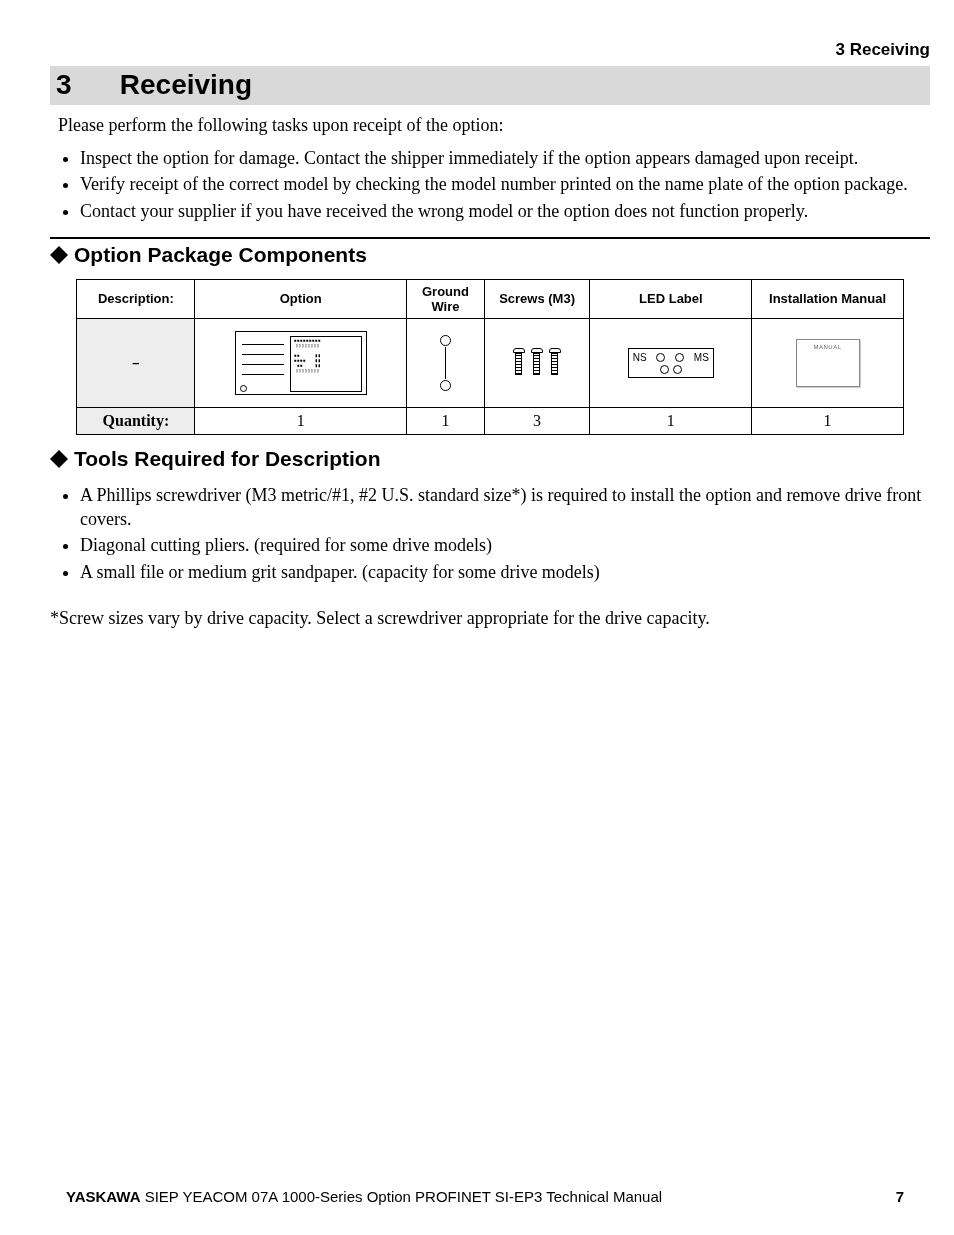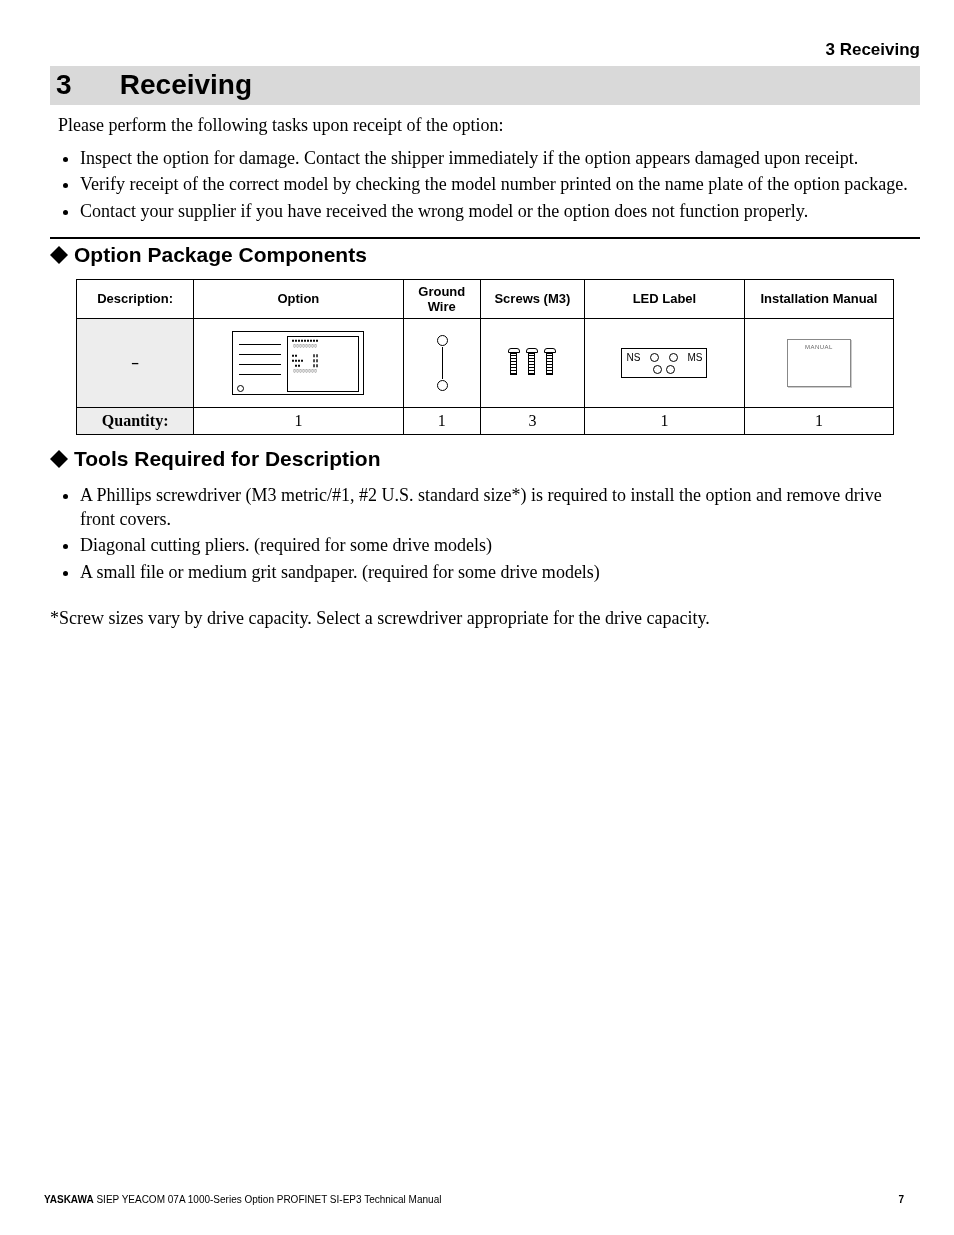--- a/index.html
+++ b/index.html
@@ -7,21 +7,21 @@
     padding: 0;
     background: #fff;
     font-family: "Times New Roman", Times, serif;
     color: #000;
     width: 954px;
     height: 1235px;
     position: relative;
     box-sizing: border-box;
   }
   .page {
-    padding: 40px 34px 30px 50px;
+    padding: 40px 24px 30px 50px;
     box-sizing: border-box;
     height: 100%;
     position: relative;
   }
   .running-head {
     font-family: Arial, Helvetica, sans-serif;
     font-weight: bold;
     font-size: 17px;
     text-align: right;
     margin-bottom: 6px;
@@ -119,24 +119,24 @@
     margin: 24px 0 8px 0;
   }
   .note-line {
     font-size: 14px;
     margin: 6px 0 0 36px;
   }
   .note-line b { font-family: "Times New Roman", serif; }
 
   .footer {
     position: absolute;
-    left: 44px; right: 50px; bottom: 30px;
+    left: 66px; right: 50px; bottom: 30px;
     display:flex; justify-content:space-between;
     font-family: Arial, Helvetica, sans-serif;
-    font-size: 10px;
+    font-size: 15px;
     align-items: center;
   }
   .footer .brand { font-weight: bold; }
   .footer .pg { font-weight: bold; }
 </style>
 </head>
 <body>
 
 <div class="page">
 
@@ -247,21 +247,21 @@
     <span class="diamond">
       <svg width="18" height="18" viewBox="0 0 18 18">
           <polygon points="9,0 18,9 9,18 0,9" fill="#000"></polygon>
         </svg>
     </span><span>Tools Required for Description</span>
   </div>
 
   <ul class="bullets">
     <li>A Phillips screwdriver (M3 metric/#1, #2 U.S. standard size*) is required to install the option and remove drive front covers.</li>
     <li>Diagonal cutting pliers. (required for some drive models)</li>
-    <li>A small file or medium grit sandpaper. (required for some drive models)</li>
+    <li>A small file or medium grit sandpaper. (capacity for some drive models)</li>
   </ul>
 
   <p class="footnote">*Screw sizes vary by drive capacity. Select a screwdriver appropriate for the drive capacity.</p>
 
 
   <div class="footer">
     <div>
       <span class="brand">YASKAWA</span><span> SIEP YEACOM 07A 1000-Series Option PROFINET SI-EP3 Technical Manual</span>
     </div>
     <div class="pg">7</div>

